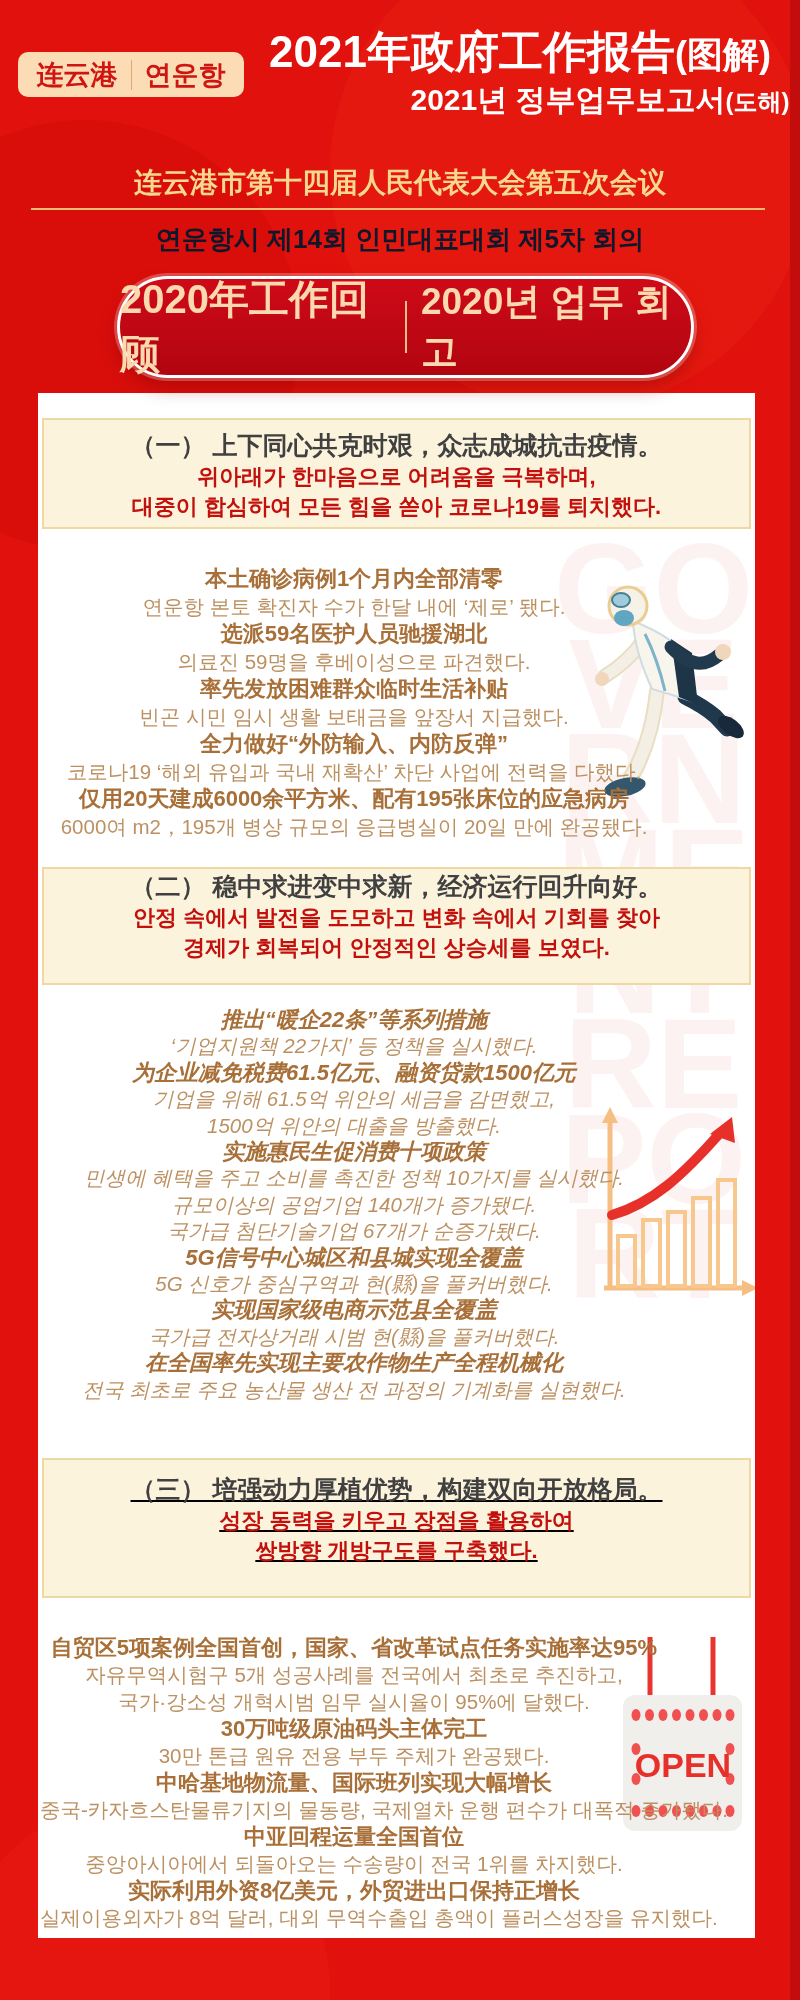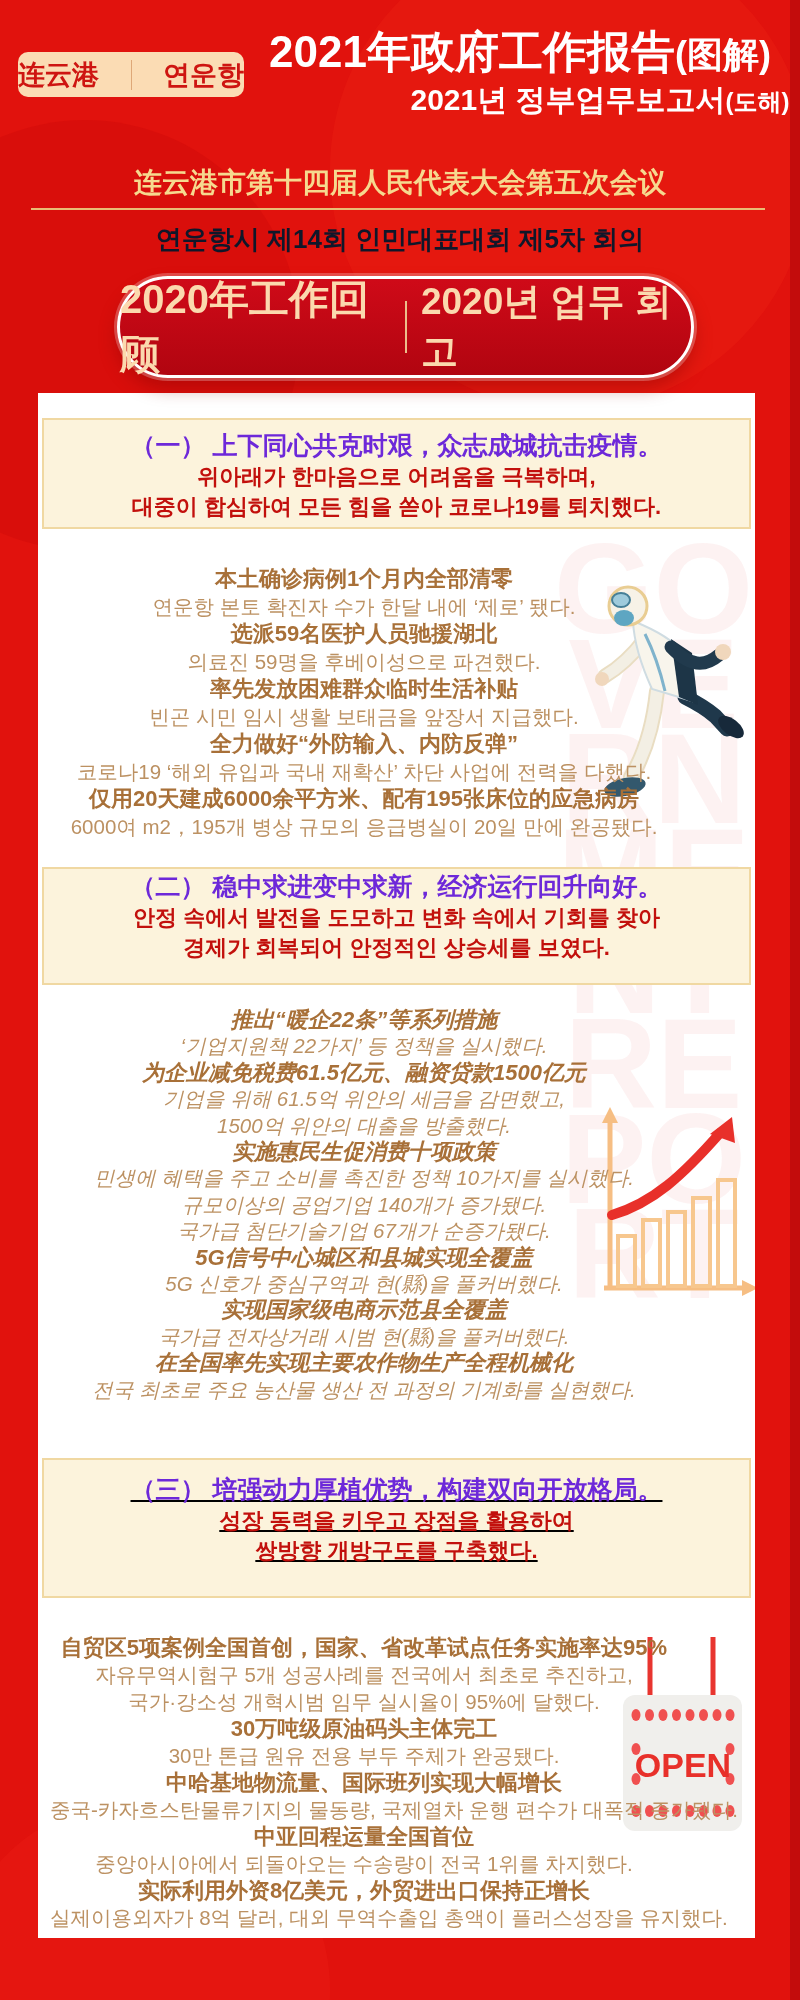--- a/index.html
+++ b/index.html
@@ -5,21 +5,21 @@
   html,body{margin:0;padding:0;background:#8a0a08;}
   .page{position:relative;width:800px;height:2000px;overflow:hidden;
         font-family:"Liberation Sans",sans-serif;background-color:#E1120D;}
   .deco{position:absolute;border-radius:50%;}
   .circle-a{left:330px;top:-70px;width:480px;height:480px;background:#EA1D13;opacity:.55;}
   .circle-b{left:-130px;top:120px;width:430px;height:430px;background:#D60E0B;opacity:.75;}
   .circle-c{left:-50px;top:1800px;width:380px;height:380px;background:#EA1D13;opacity:.45;}
   .right-strip{position:absolute;right:0;top:0;width:10px;height:2000px;background:#C30C0C;}
 
   .badge{position:absolute;left:18px;top:52px;width:226px;height:45px;background:#FBDCB4;
-         border-radius:10px;display:flex;align-items:center;justify-content:space-between;gap:13px;
+         border-radius:10px;display:flex;align-items:center;justify-content:center;gap:13px;
          color:#CE1511;font-size:27px;font-weight:bold;z-index:2;}
   .badge-sep{width:1px;height:30px;background:#DEA878;}
 
   .title-cn{position:absolute;left:240px;top:26px;width:560px;text-align:center;color:#fff;
             font-weight:bold;font-size:44px;line-height:52px;z-index:2;}
   .title-cn .paren{font-size:36px;}
   .title-kr{position:absolute;left:300px;top:82px;width:600px;text-align:center;color:#fff;
             font-weight:bold;font-size:30px;line-height:36px;z-index:2;}
   .title-kr .paren{font-size:24px;}
 
@@ -39,27 +39,27 @@
   .pill-kr{color:#FBD9AE;font-size:37px;font-weight:bold;}
 
   .card{position:absolute;left:38px;top:393px;width:717px;height:1545px;background:#ffffff;
         z-index:1;overflow:hidden;}
   .watermark{position:absolute;left:498px;top:148px;width:235px;height:1330px;overflow:hidden;
              font-size:128px;font-weight:bold;line-height:95px;color:rgba(235,90,85,.08);
              word-break:break-all;text-align:center;z-index:0;}
 
   .sec-box{position:absolute;left:4px;right:4px;background:#FCF3DC;border:2px solid #F0D8A2;
            text-align:center;z-index:2;box-sizing:border-box;}
-  .sec-box .t-cn{color:#6d28d9;font-weight:bold;font-size:25px;line-height:34px;}
+  .sec-box .t-cn{color:#404040;font-weight:bold;font-size:25px;line-height:34px;}
   .sec-box .t-kr{color:#C2100C;font-size:22px;line-height:30px;font-weight:600;}
   #box1{top:25px;height:111px;padding-top:8px;}
   #box2{top:474px;height:118px;}
   #box3{top:1065px;height:140px;padding-top:12px;text-decoration:underline;}
 
-  .body{position:absolute;left:12px;width:628px;text-align:center;z-index:2;}
+  .body{position:absolute;left:2px;width:628px;text-align:center;z-index:2;}
   #body1{top:172px;}  #body1 .line{line-height:27.5px;}
   #body2{top:614px;}  #body2 .line{line-height:26.4px;font-style:italic;}
   #body3{top:1214px;margin-top:27px;} #body3 .line{line-height:27px;}
   .line{color:#BC9162;font-size:20.5px;white-space:nowrap;}
   .line.bold{color:#A87038;font-size:22px;font-weight:bold;}
 
   .illus{position:absolute;z-index:1;}
   #runner{left:557px;top:186px;}
   #chart{left:560px;top:710px;}
   #open-sign{left:557px;top:1242px;}

